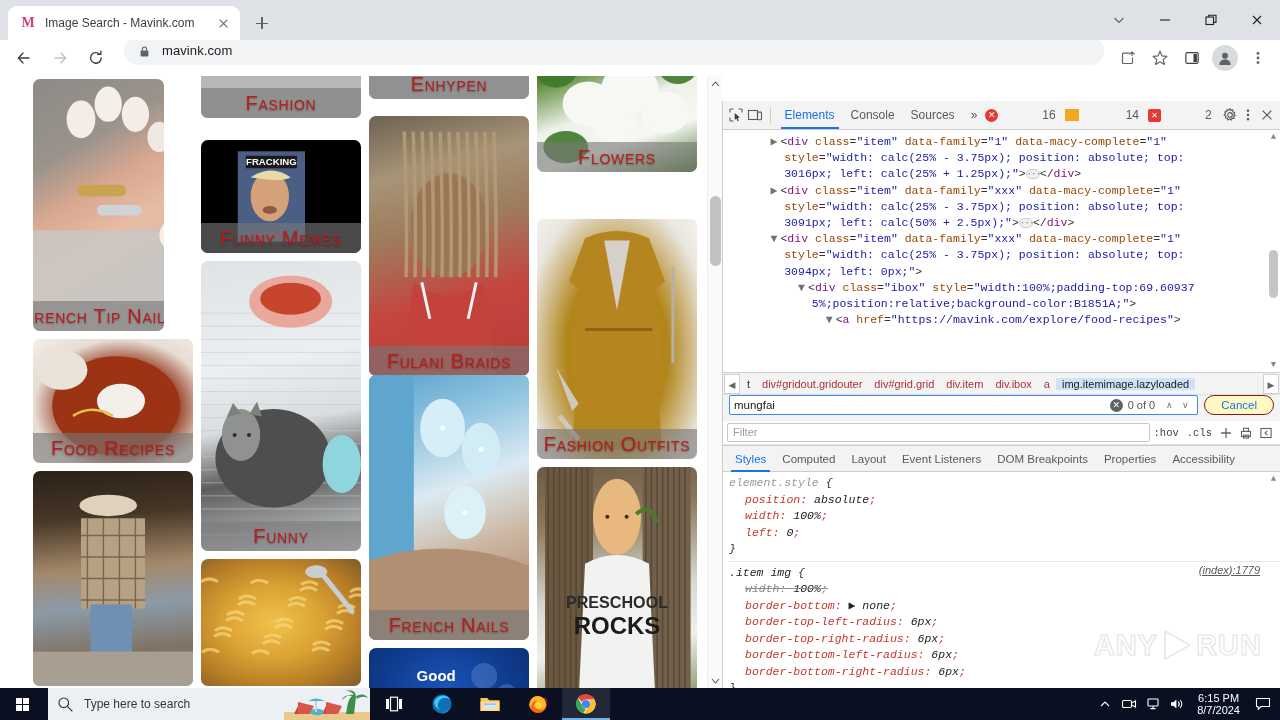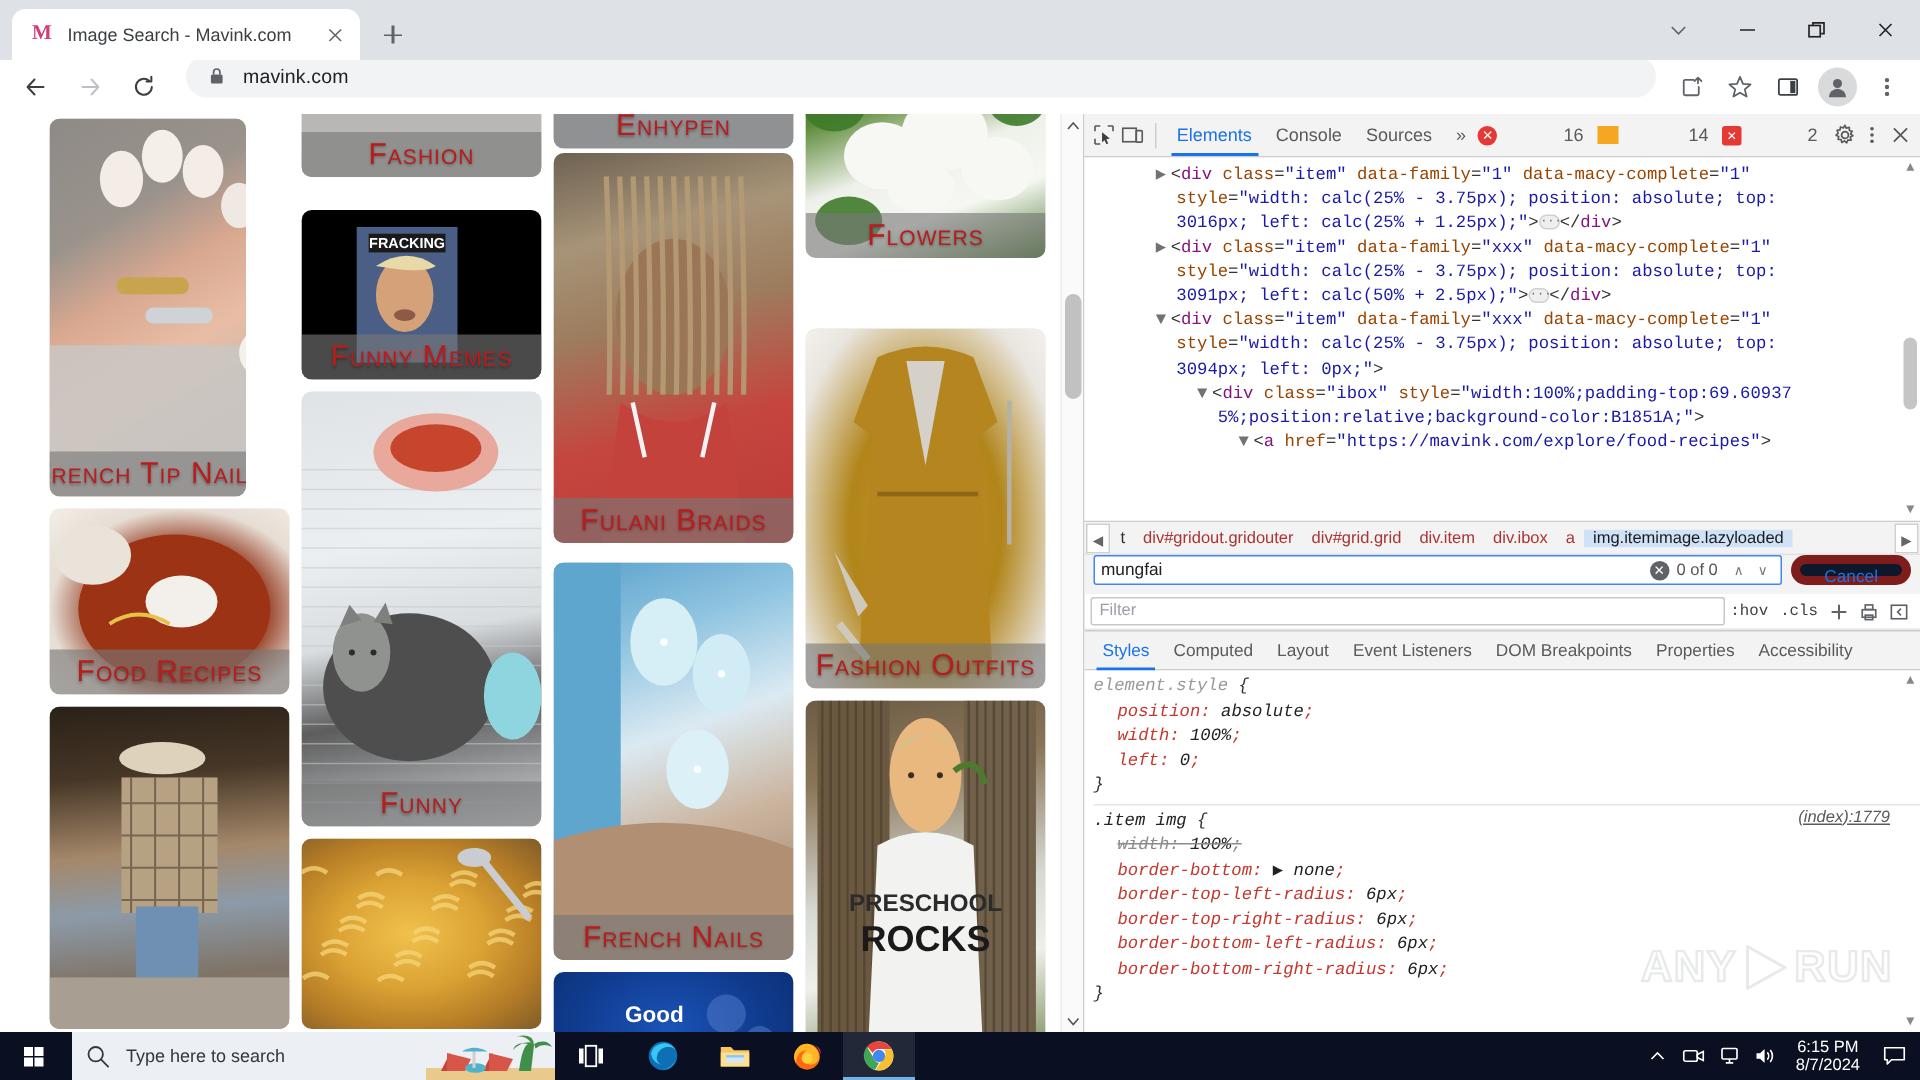--- a/index.html
+++ b/index.html
@@ -81,21 +81,21 @@
   }
 
   
   #page-scroll { position: absolute; right: 0; top: 0; width: 15px; height: 612px; background: #fafafa; border-left: 1px solid #eee; }
   #page-scroll .arrow { position: absolute; left: 0; width: 15px; height: 15px; }
   #page-scroll .arrow svg { position: absolute; left: 3px; top: 5px; }
   #page-scroll .thumb { position: absolute; left: 2px; width: 11px; top: 120px; height: 70px; background: #c1c1c1; border-radius: 6px; }
 
   
   #devtools { width: 558px; height: 612px; background: #fff; border-left: 1px solid #cdcdcd;
-    display: flex; flex-direction: column; font-family: "Liberation Sans", sans-serif; }
+    display: flex; flex-direction: column; font-family: "Liberation Sans", sans-serif; margin-top: 25px; }
 
   #dt-toolbar { height: 29px; background: #f3f3f3; border-bottom: 1px solid #cdcdcd;
     display: flex; align-items: center; padding: 0 4px; flex: 0 0 29px; }
   .dt-ibtn { width: 27px; height: 25px; position: relative; }
   .dt-ibtn svg { position: absolute; left: 50%; top: 50%; transform: translate(-50%,-50%); }
   .dt-sep { width: 1px; height: 17px; background: #cdcdcd; margin: 0 6px; }
   .dt-tab { font-size: 12px; color: #5a5a5a; padding: 0 8px; height: 28px; line-height: 28px;
     position: relative; white-space: nowrap; }
   .dt-tab.sel { color: #1a73e8; }
   .dt-tab.sel::after { content: ''; position: absolute; left: 4px; right: 4px; bottom: 0; height: 2px; background: #1a73e8; }
@@ -141,22 +141,22 @@
   #dt-find { height: 27px; background: #f3f3f3; border-top: 1px solid #e0e0e0;
     display: flex; align-items: flex-start; padding: 0 6px; flex: 0 0 27px; }
   #find-box { flex: 1; height: 20px; background: #fff; border: 1px solid #4285f4; border-radius: 2px;
     display: flex; align-items: center; padding: 0 4px; }
   #find-input { flex: 1; font-size: 11.5px; color: #202124; font-family: "Liberation Sans", sans-serif;
     border: none; outline: none; background: transparent; height: 18px; }
   #find-clear { width: 13px; height: 13px; border-radius: 50%; background: #5f6368; color: #fff;
     font-size: 9px; line-height: 13px; text-align: center; flex: 0 0 13px; margin: 0 5px; }
   #find-count { font-size: 11px; color: #555; white-space: nowrap; margin-right: 6px; }
   .find-nav { width: 16px; text-align: center; color: #777; font-size: 9px; }
-  #find-cancel { margin-left: 6px; height: 20px; padding: 0 16px; border: 6px solid #7f1d1d; border-radius: 11px;
-    background: #0f172a; font-size: 11.5px; color: #1a73e8; line-height: 18px; }
+  #find-cancel { margin-left: 6px; height: 20px; padding: 0 16px; border: 1px solid #7f1d1d; border-radius: 11px;
+    background: #fef9c3; font-size: 11.5px; color: #1a73e8; line-height: 18px; }
 
   
   #dt-styletabs { height: 27px; background: #f3f3f3; border-top: 1px solid #cdcdcd; border-bottom: 1px solid #cdcdcd;
     display: flex; align-items: center; padding: 0 4px; flex: 0 0 27px; }
   .st-tab { font-size: 11.5px; color: #5a5a5a; padding: 0 8px; height: 26px; line-height: 26px; position: relative; white-space: nowrap; }
   .st-tab.sel { color: #1a73e8; }
   .st-tab.sel::after { content: ''; position: absolute; left: 4px; right: 4px; bottom: 0; height: 2px; background: #1a73e8; }
 
   
   #dt-filter { height: 24px; display: flex; align-items: center; padding: 2px 4px; border-bottom: 1px solid #e6e6e6; flex: 0 0 24px; }
@@ -453,21 +453,21 @@
             </div>
           </div>
           <div class="gcard" style="left: 344px; top: -52px; width: 160px; height: 75px;">
             <div class="ph" style="background: linear-gradient(rgb(207, 211, 214) 0%, rgb(169, 173, 176) 100%);">
               <svg width="160" height="75" viewBox="0 0 160 75" preserveAspectRatio="none" style="position:absolute;inset:0">
                 <rect x="0" y="0" width="160" height="75" fill="#b8bcbf"></rect>
               </svg>
             </div>
             <div class="cap">Enhypen</div>
           </div>
-          <div class="gcard" style="left: 344px; top: 26px; width: 160px; height: 260px;">
+          <div class="gcard" style="left: 344px; top: 40px; width: 160px; height: 260px;">
             <div class="ph" style="background: linear-gradient(165deg, rgb(110, 98, 82) 0%, rgb(167, 148, 120) 22%, rgb(157, 125, 94) 42%, rgb(196, 70, 63) 68%, rgb(187, 59, 55) 100%);">
               <svg width="160" height="260" viewBox="0 0 160 260" preserveAspectRatio="none" style="position:absolute;inset:0">
                 <ellipse cx="80" cy="109.2" rx="38.4" ry="52" fill="#9a7556"></ellipse>
         <g stroke="#b59a74" stroke-width="3.5" opacity=".95">
                   <path d="M35.2 15.6 q3.2 78 1.92 145.60000000000002" fill="none"></path>
                   <path d="M44.160000000000004 15.6 q3.2 78 1.92 145.60000000000002" fill="none"></path>
                   <path d="M53.120000000000005 15.6 q3.2 78 1.92 145.60000000000002" fill="none"></path>
                   <path d="M62.08 15.6 q3.2 78 1.92 145.60000000000002" fill="none"></path>
                   <path d="M71.04 15.6 q3.2 78 1.92 145.60000000000002" fill="none"></path>
                   <path d="M80 15.6 q3.2 78 1.92 145.60000000000002" fill="none"></path>

